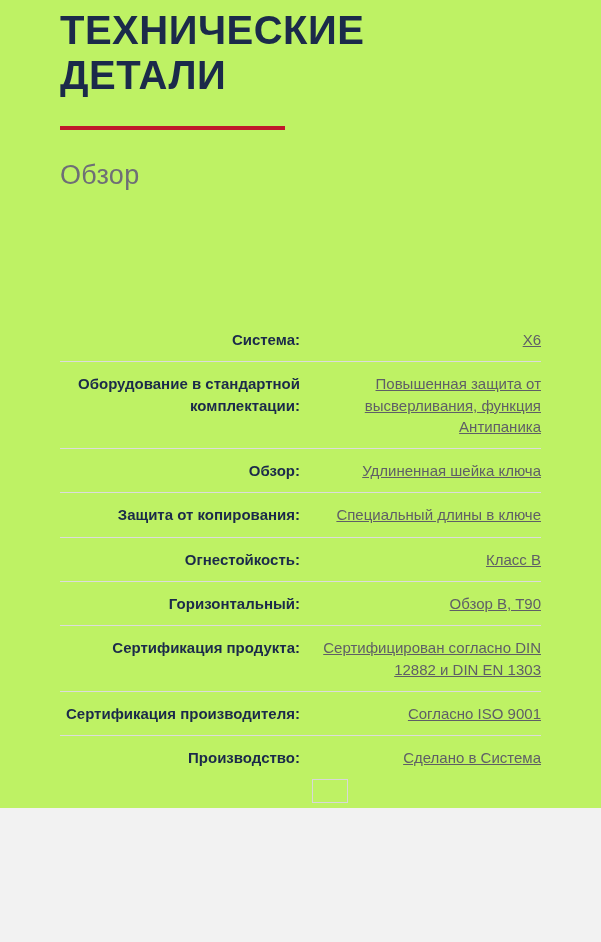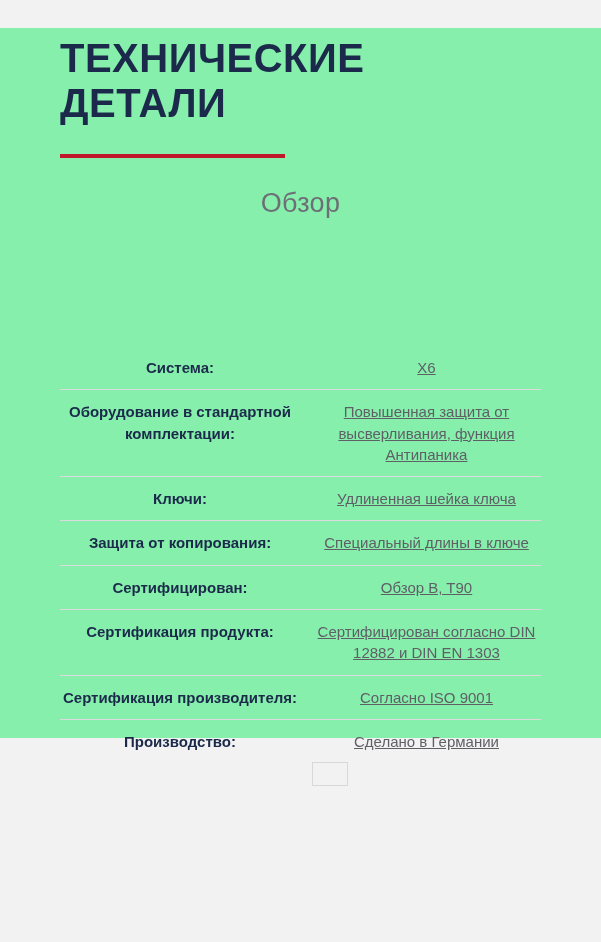--- a/index.html
+++ b/index.html
@@ -10,25 +10,24 @@
     width: 601px;
     height: 942px;
     background: #f2f2f2;
     font-family: "Liberation Sans", sans-serif;
     color: #333;
     overflow: hidden;
   }
   .page {
     position: relative;
     width: 601px;
-    height: 710px;
+    height: 808px;
     box-sizing: border-box;
     padding: 0 60px;
-    background: #86efac;
-    margin-top: 28px;
+    background: #bef264;
   }
   .title {
     margin: 0;
     padding-top: 8px;
     font-size: 40px;
     line-height: 1.12;
     font-weight: bold;
     color: #1b2a4a;
     letter-spacing: 0.5px;
     text-transform: uppercase;
@@ -39,39 +38,38 @@
     height: 4px;
     background: #c0182b;
   }
   .subtitle {
     margin: 0;
     padding-top: 30px;
     font-size: 27px;
     font-weight: normal;
     color: #6e6e76;
     letter-spacing: 0.3px;
-    text-align: center;
   }
   .spec-table {
     position: absolute;
     left: 60px;
     right: 60px;
     top: 318px;
     width: 481px;
     border-collapse: collapse;
   }
   .spec-table tr {
     border-bottom: 1px solid #dcdcdc;
   }
   .spec-table tr:last-child {
     border-bottom: none;
   }
   .spec-table th,
   .spec-table td {
-    text-align: center;
+    text-align: right;
     vertical-align: top;
     padding: 11px 0 11px 0;
     font-size: 15px;
     line-height: 1.42;
   }
   .spec-table th {
     width: 240px;
     font-weight: bold;
     color: #1b2a4a;
     padding-right: 12px;
@@ -112,43 +110,47 @@
     <tbody>
       <tr>
         <th>Система:</th>
         <td>X6</td>
       </tr>
       <tr>
         <th>Оборудование в стандартной комплектации:</th>
         <td>Повышенная защита от высверливания, функция Антипаника</td>
       </tr>
       <tr>
-        <th>Ключи:</th>
+        <th>Обзор:</th>
         <td>Удлиненная шейка ключа</td>
       </tr>
       <tr>
         <th>Защита от копирования:</th>
         <td>Специальный длины в ключе</td>
       </tr>
       <tr>
-        <th>Сертифицирован:</th>
+        <th>Огнестойкость:</th>
+        <td>Класс B</td>
+      </tr>
+      <tr>
+        <th>Горизонтальный:</th>
         <td>Обзор B, T90</td>
       </tr>
       <tr>
         <th>Сертификация продукта:</th>
         <td>Сертифицирован согласно DIN 12882 и DIN EN 1303</td>
       </tr>
       <tr>
         <th>Сертификация производителя:</th>
         <td>Согласно ISO 9001</td>
       </tr>
       <tr>
         <th>Производство:</th>
         <td>
-          <span>Сделано в Германии</span>
+          <span>Сделано в Система</span>
           <span class="flag">
             <span class="band black"></span>
             <span class="band red"></span>
             <span class="band gold"></span>
           </span>
         </td>
       </tr>
     </tbody>
   </table>
 

